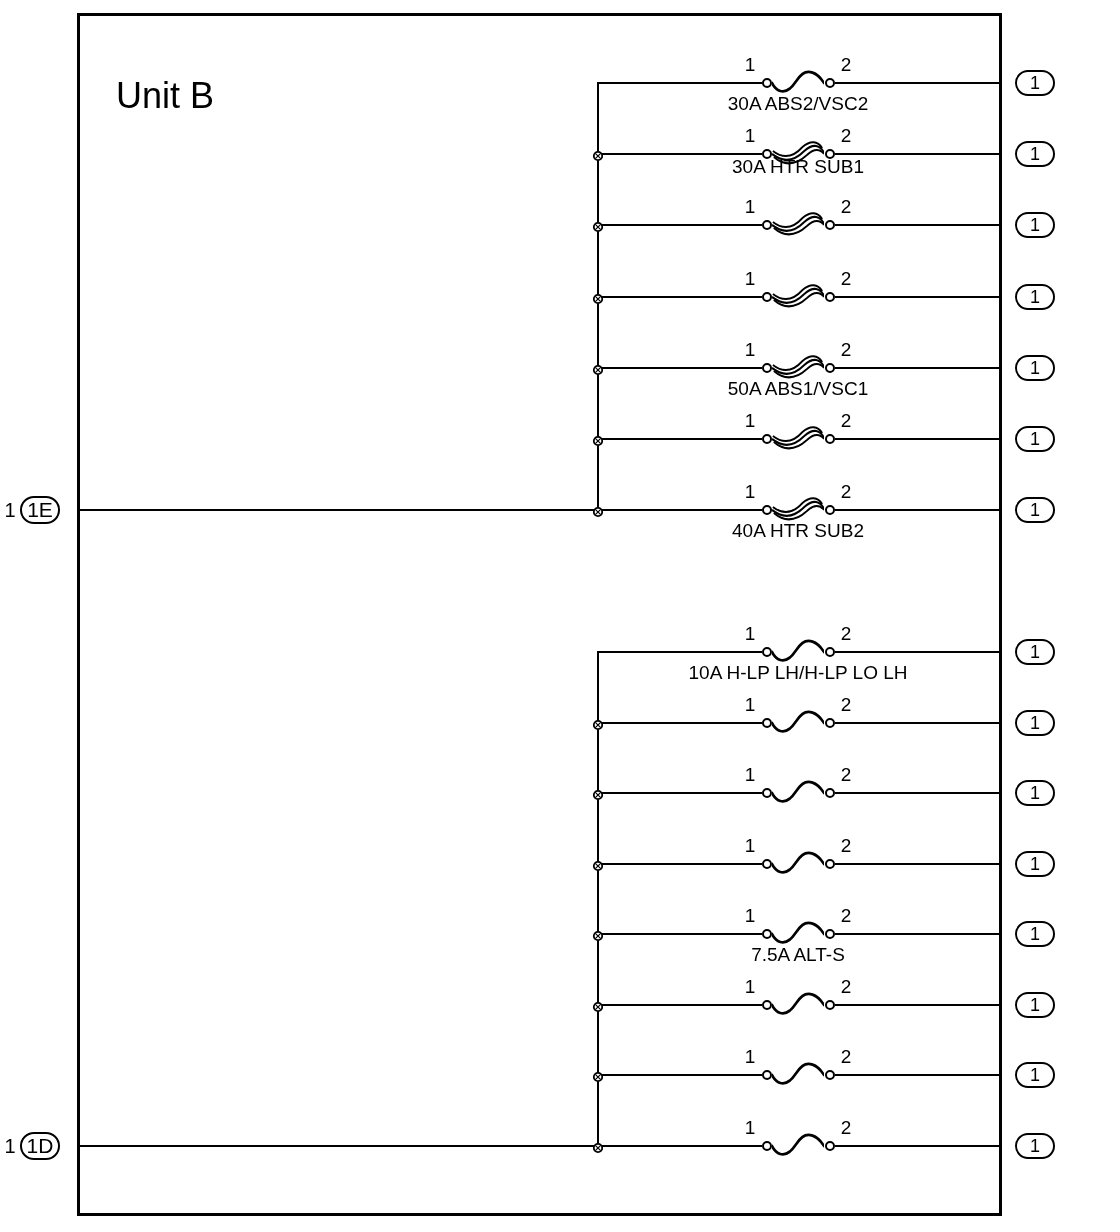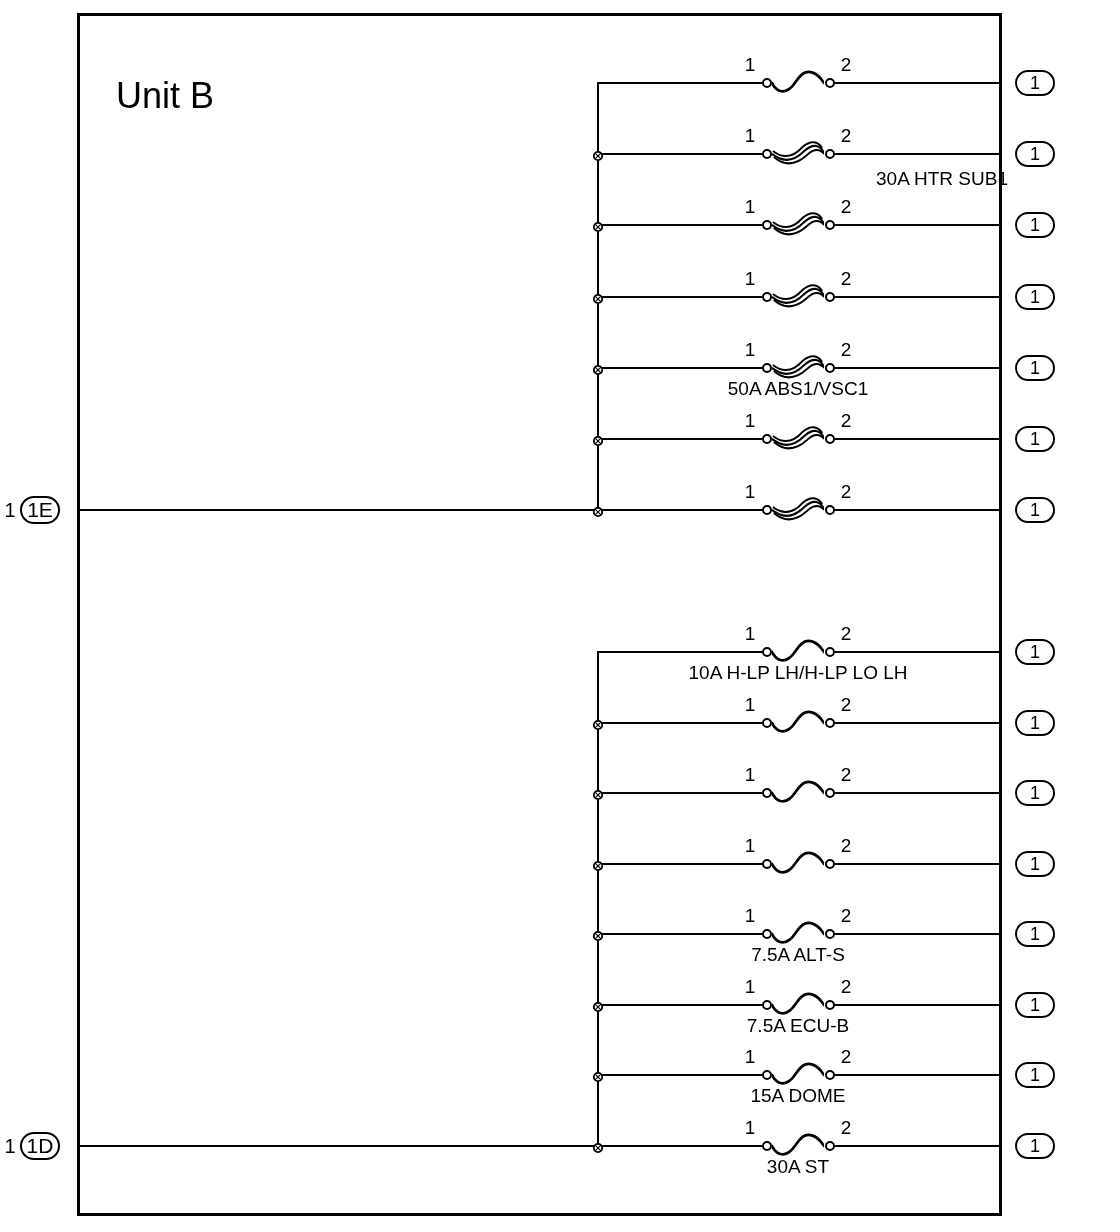--- a/index.html
+++ b/index.html
@@ -35,37 +35,38 @@
 <div class="wire-v" style="left: 597px; top: 82px; height: 429px;"></div>
     <div class="wire-h" style="left: 598px; top: 82px; width: 164px;"></div>
     <div class="wire-h" style="left: 835px; top: 82px; width: 167px;"></div>
     <div class="pin" style="left: 762px; top: 78px;"></div>
     <div class="pin" style="left: 825px; top: 78px;"></div>
     <div class="symbol" style="left: 772px; top: 68px;"><svg width="52" height="30" viewBox="0 0 58 30" preserveAspectRatio="none">
         <path d="M0,15 C5,24 13,25.5 20,20.5 C26,16 28,10 34,6 C40,2 50,3.5 58,15" fill="none" stroke="#000" stroke-width="2.8" stroke-linecap="round"></path>
       </svg></div>
     <div class="pin-num" style="left: 735px; top: 53px;">1</div>
     <div class="pin-num" style="left: 831px; top: 53px;">2</div>
+    <div class="fuse-label" style="left: 588px; top: 93px;">30A ABS2/VSC2</div>
     <div class="terminal" style="left: 1015px; top: 70px;">1</div>
     <div class="wire-h" style="left: 598px; top: 153px; width: 164px;"></div>
     <div class="junction" style="left: 592px; top: 148px;"><svg width="12" height="12" viewBox="0 0 12 12">
         <circle cx="6" cy="6" r="4.2" fill="#fff" stroke="#000" stroke-width="1.8"></circle>
         <path d="M3.3 3.3 L8.7 8.7 M3.3 8.7 L8.7 3.3" stroke="#000" stroke-width="1.2" fill="none"></path>
       </svg></div>
     <div class="wire-h" style="left: 835px; top: 153px; width: 167px;"></div>
     <div class="pin" style="left: 762px; top: 149px;"></div>
     <div class="pin" style="left: 825px; top: 149px;"></div>
     <div class="symbol" style="left: 772px; top: 139px;"><svg width="52" height="30" viewBox="0 0 58 30" preserveAspectRatio="none">
         <path d="M0,15 C14,25 26,21 36,12 C46,4 54,6 58,14" fill="none" stroke="#000" stroke-width="2.2"></path>
         <path d="M1,12 C14,21 25,17 34,8 C43,1 51,2 56,9" fill="none" stroke="#000" stroke-width="2"></path>
         <path d="M2,18 C15,28 28,25 39,16 C47,9 54,10 58,15" fill="none" stroke="#000" stroke-width="2"></path>
       </svg></div>
     <div class="pin-num" style="left: 735px; top: 124px;">1</div>
     <div class="pin-num" style="left: 831px; top: 124px;">2</div>
-    <div class="fuse-label" style="left: 588px; top: 168px; text-align: right;">30A HTR SUB1</div>
+    <div class="fuse-label" style="left: 588px; top: 156px;">30A HTR SUB1</div>
     <div class="terminal" style="left: 1015px; top: 141px;">1</div>
     <div class="wire-h" style="left: 598px; top: 224px; width: 164px;"></div>
     <div class="junction" style="left: 592px; top: 219px;"><svg width="12" height="12" viewBox="0 0 12 12">
         <circle cx="6" cy="6" r="4.2" fill="#fff" stroke="#000" stroke-width="1.8"></circle>
         <path d="M3.3 3.3 L8.7 8.7 M3.3 8.7 L8.7 3.3" stroke="#000" stroke-width="1.2" fill="none"></path>
       </svg></div>
     <div class="wire-h" style="left: 835px; top: 224px; width: 167px;"></div>
     <div class="pin" style="left: 762px; top: 220px;"></div>
     <div class="pin" style="left: 825px; top: 220px;"></div>
     <div class="symbol" style="left: 772px; top: 210px;"><svg width="52" height="30" viewBox="0 0 58 30" preserveAspectRatio="none">
@@ -133,20 +134,21 @@
     <div class="wire-h" style="left: 835px; top: 509px; width: 167px;"></div>
     <div class="pin" style="left: 762px; top: 505px;"></div>
     <div class="pin" style="left: 825px; top: 505px;"></div>
     <div class="symbol" style="left: 772px; top: 495px;"><svg width="52" height="30" viewBox="0 0 58 30" preserveAspectRatio="none">
         <path d="M0,15 C14,25 26,21 36,12 C46,4 54,6 58,14" fill="none" stroke="#000" stroke-width="2.2"></path>
         <path d="M1,12 C14,21 25,17 34,8 C43,1 51,2 56,9" fill="none" stroke="#000" stroke-width="2"></path>
         <path d="M2,18 C15,28 28,25 39,16 C47,9 54,10 58,15" fill="none" stroke="#000" stroke-width="2"></path>
       </svg></div>
     <div class="pin-num" style="left: 735px; top: 480px;">1</div>
     <div class="pin-num" style="left: 831px; top: 480px;">2</div>
+    <div class="fuse-label" style="left: 588px; top: 520px;">40A HTR SUB2</div>
     <div class="terminal" style="left: 1015px; top: 497px;">1</div>
     <div class="conn-num" style="left: 2px; top: 497px;">1</div>
     <div class="connector" style="left: 20px; top: 496px;">1E</div>
     <div class="wire-v" style="left: 597px; top: 651px; height: 496px;"></div>
     <div class="wire-h" style="left: 598px; top: 651px; width: 164px;"></div>
     <div class="wire-h" style="left: 835px; top: 651px; width: 167px;"></div>
     <div class="pin" style="left: 762px; top: 647px;"></div>
     <div class="pin" style="left: 825px; top: 647px;"></div>
     <div class="symbol" style="left: 772px; top: 637px;"><svg width="52" height="30" viewBox="0 0 58 30" preserveAspectRatio="none">
         <path d="M0,15 C5,24 13,25.5 20,20.5 C26,16 28,10 34,6 C40,2 50,3.5 58,15" fill="none" stroke="#000" stroke-width="2.8" stroke-linecap="round"></path>
@@ -218,47 +220,44 @@
         <path d="M3.3 3.3 L8.7 8.7 M3.3 8.7 L8.7 3.3" stroke="#000" stroke-width="1.2" fill="none"></path>
       </svg></div>
     <div class="wire-h" style="left: 835px; top: 1004px; width: 167px;"></div>
     <div class="pin" style="left: 762px; top: 1000px;"></div>
     <div class="pin" style="left: 825px; top: 1000px;"></div>
     <div class="symbol" style="left: 772px; top: 990px;"><svg width="52" height="30" viewBox="0 0 58 30" preserveAspectRatio="none">
         <path d="M0,15 C5,24 13,25.5 20,20.5 C26,16 28,10 34,6 C40,2 50,3.5 58,15" fill="none" stroke="#000" stroke-width="2.8" stroke-linecap="round"></path>
       </svg></div>
     <div class="pin-num" style="left: 735px; top: 975px;">1</div>
     <div class="pin-num" style="left: 831px; top: 975px;">2</div>
-    <div class="fuse-label" style="left: 588px; top: 1015px;">7.5A ECU-B</div>
     <div class="terminal" style="left: 1015px; top: 992px;">1</div>
     <div class="wire-h" style="left: 598px; top: 1074px; width: 164px;"></div>
     <div class="junction" style="left: 592px; top: 1069px;"><svg width="12" height="12" viewBox="0 0 12 12">
         <circle cx="6" cy="6" r="4.2" fill="#fff" stroke="#000" stroke-width="1.8"></circle>
         <path d="M3.3 3.3 L8.7 8.7 M3.3 8.7 L8.7 3.3" stroke="#000" stroke-width="1.2" fill="none"></path>
       </svg></div>
     <div class="wire-h" style="left: 835px; top: 1074px; width: 167px;"></div>
     <div class="pin" style="left: 762px; top: 1070px;"></div>
     <div class="pin" style="left: 825px; top: 1070px;"></div>
     <div class="symbol" style="left: 772px; top: 1060px;"><svg width="52" height="30" viewBox="0 0 58 30" preserveAspectRatio="none">
         <path d="M0,15 C5,24 13,25.5 20,20.5 C26,16 28,10 34,6 C40,2 50,3.5 58,15" fill="none" stroke="#000" stroke-width="2.8" stroke-linecap="round"></path>
       </svg></div>
     <div class="pin-num" style="left: 735px; top: 1045px;">1</div>
     <div class="pin-num" style="left: 831px; top: 1045px;">2</div>
-    <div class="fuse-label" style="left: 588px; top: 1085px;">15A DOME</div>
     <div class="terminal" style="left: 1015px; top: 1062px;">1</div>
     <div class="wire-h" style="left: 77px; top: 1145px; width: 685px;"></div>
     <div class="junction" style="left: 592px; top: 1140px;"><svg width="12" height="12" viewBox="0 0 12 12">
         <circle cx="6" cy="6" r="4.2" fill="#fff" stroke="#000" stroke-width="1.8"></circle>
         <path d="M3.3 3.3 L8.7 8.7 M3.3 8.7 L8.7 3.3" stroke="#000" stroke-width="1.2" fill="none"></path>
       </svg></div>
     <div class="wire-h" style="left: 835px; top: 1145px; width: 167px;"></div>
     <div class="pin" style="left: 762px; top: 1141px;"></div>
     <div class="pin" style="left: 825px; top: 1141px;"></div>
     <div class="symbol" style="left: 772px; top: 1131px;"><svg width="52" height="30" viewBox="0 0 58 30" preserveAspectRatio="none">
         <path d="M0,15 C5,24 13,25.5 20,20.5 C26,16 28,10 34,6 C40,2 50,3.5 58,15" fill="none" stroke="#000" stroke-width="2.8" stroke-linecap="round"></path>
       </svg></div>
     <div class="pin-num" style="left: 735px; top: 1116px;">1</div>
     <div class="pin-num" style="left: 831px; top: 1116px;">2</div>
-    <div class="fuse-label" style="left: 588px; top: 1156px;">30A ST</div>
     <div class="terminal" style="left: 1015px; top: 1133px;">1</div>
     <div class="conn-num" style="left: 2px; top: 1133px;">1</div>
     <div class="connector" style="left: 20px; top: 1132px;">1D</div>
   </div>
 
 </body></html>

